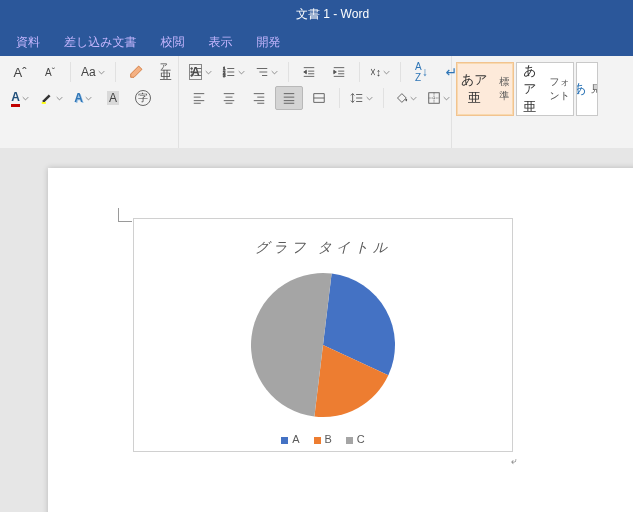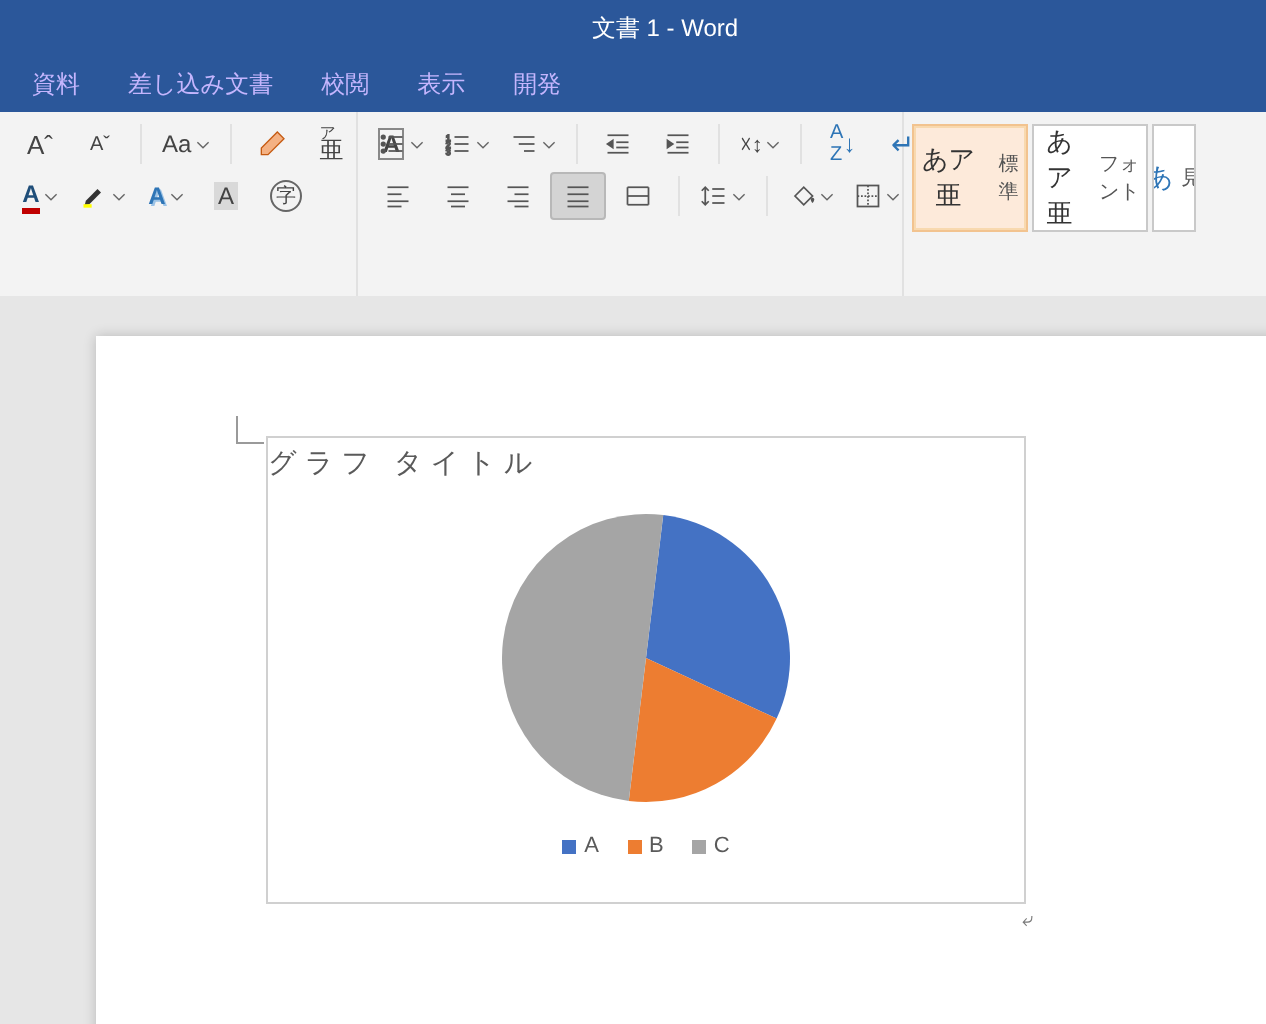--- a/index.html
+++ b/index.html
@@ -23,21 +23,21 @@
 .stylecard.sel{border:1px solid #f2c38f;background:#fdeada;box-shadow:inset 0 0 0 1px #f8d9af;}
 .stylecard .samp{font-family:"MS Mincho","Yu Mincho",serif;font-size:13px;color:#333;}
 .stylecard .nm{font-size:10px;color:#555;}
 .page-area{position:absolute;left:0;top:148px;right:0;bottom:0;background:#e6e6e6;overflow:hidden;}
 .paper{position:absolute;left:48px;top:20px;width:720px;height:600px;background:#fff;box-shadow:0 0 6px rgba(0,0,0,.2);}
 .corner{position:absolute;left:70px;top:40px;width:14px;height:14px;}
 .corner:before,.corner:after{content:"";position:absolute;background:#9a9a9a;}
 .corner:before{left:0;top:0;width:1px;height:14px;}
 .corner:after{left:0;top:13px;width:14px;height:1px;}
 .chartbox{position:absolute;left:85px;top:50px;width:378px;height:232px;border:1px solid #d0d0d0;}
-.ctitle{text-align:left;color:#5a5a5a;font-size:14px;letter-spacing:4px;margin-top:4px;font-family:"Meiryo",sans-serif;}
+.ctitle{text-align:center;color:#5a5a5a;font-size:14px;letter-spacing:4px;margin-top:20px;font-family:"Meiryo",sans-serif;font-style:italic;}
 .pie{display:block;margin:8px auto 0;}
 .legend{display:flex;justify-content:center;gap:14px;margin-top:8px;font-size:11px;color:#5a5a5a;}
 .legend .sw{width:7px;height:7px;display:inline-block;margin-right:4px;vertical-align:middle;}
 .anchor{position:absolute;left:463px;top:287px;color:#7a7a7a;font-size:10px;}
 .boxed{border:1px solid #888;padding:0 1px;font-weight:bold;}
 </style>
 </head>
 <body>
 <div class="app">
 

